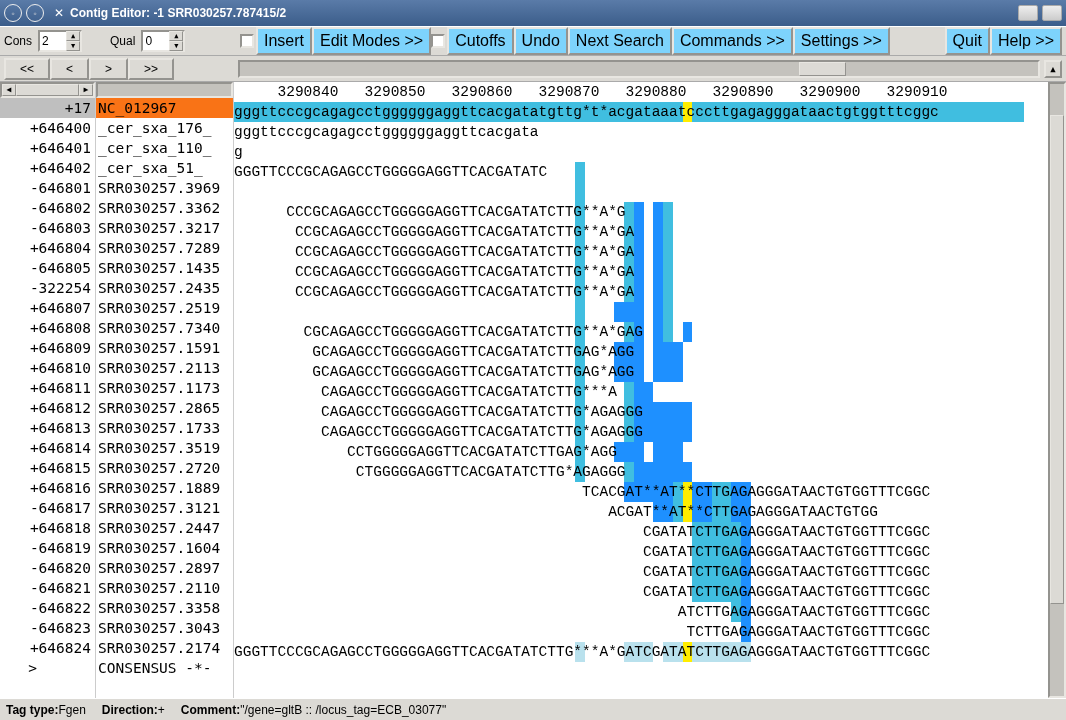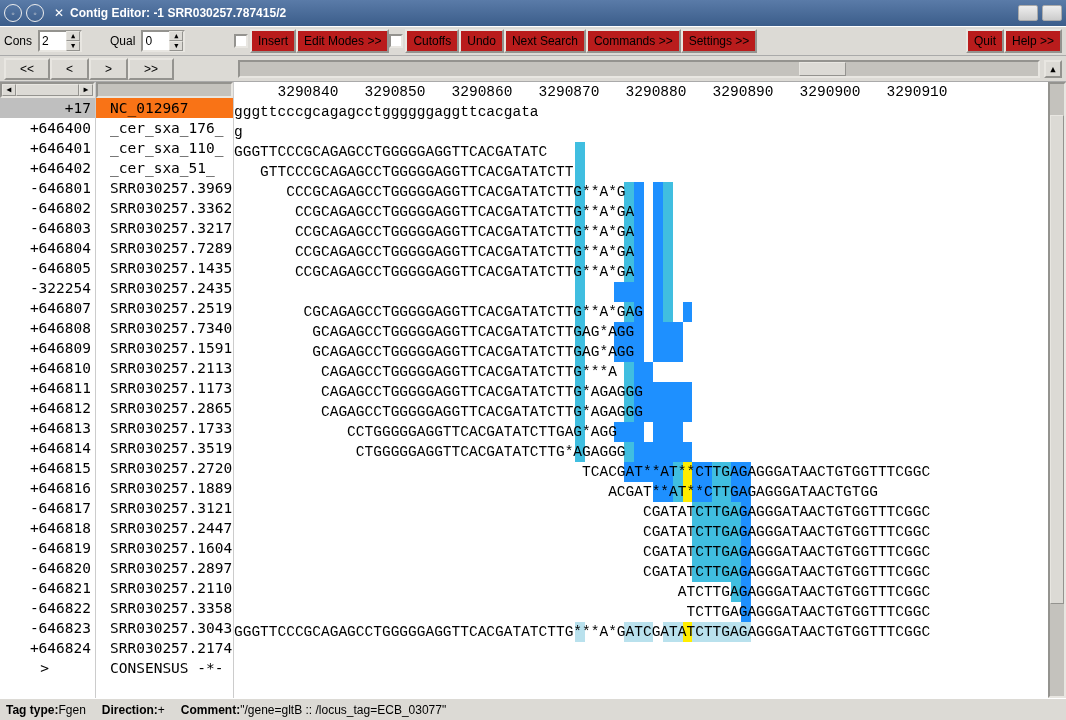--- a/index.html
+++ b/index.html
@@ -5,22 +5,22 @@
 * { margin: 0; padding: 0; box-sizing: border-box; }
 body { font-family: "DejaVu Sans Mono", "Courier New", monospace; font-size: 14px; background: #dcdad5; overflow: hidden; width: 1066px; height: 720px; }
 
 .titlebar { height: 26px; background: linear-gradient(to bottom, #5a7ba8, #3b5d8a); display: flex; align-items: center; padding: 0 4px; color: white; font-family: sans-serif; font-size: 12px; }
 .titlebar .win-btn { width: 18px; height: 18px; border-radius: 50%; border: 1px solid #eee; margin-right: 4px; display: flex; align-items: center; justify-content: center; font-size: 10px; color: #ddd; }
 .titlebar .title-icon { margin: 0 6px; }
 .titlebar .title-text { font-weight: bold; flex: 1; }
 .titlebar .right-btns { display: flex; gap: 4px; }
 .titlebar .sq-btn { width: 20px; height: 16px; border: 1px solid #aaa; background: linear-gradient(to bottom, #eee, #ccc); border-radius: 2px; }
 
-.toolbar { height: 30px; background: #dcdad5; display: flex; align-items: center; padding: 2px 4px; border-top: 1px solid #fff; border-bottom: 1px solid #aaa; gap: 0; }
-.toolbar .btn { font-family: sans-serif; font-size: 12px; padding: 3px 6px; background: #b91c1c; border: 2px outset #e8e6e1; cursor: pointer; white-space: nowrap; }
+.toolbar { height: 30px; background: #dcdad5; display: flex; align-items: center; padding: 2px 4px; border-top: 1px solid #fff; border-bottom: 1px solid #aaa; gap: 6px; }
+.toolbar .btn { font-family: sans-serif; font-size: 16px; padding: 3px 6px; background: #7dd3fc; border: 2px outset #e8e6e1; cursor: pointer; white-space: nowrap; }
 .toolbar .spin { display: inline-flex; align-items: center; border: 2px inset #e8e6e1; background: #fff; padding: 0; height: 22px; }
 .toolbar .spin input { width: 26px; border: none; font-family: sans-serif; font-size: 12px; text-align: left; padding: 0 2px; outline: none; }
 .toolbar .spin .arrows { display: flex; flex-direction: column; }
 .toolbar .spin .arrows span { width: 14px; height: 10px; font-size: 7px; text-align: center; line-height: 9px; cursor: pointer; border: 1px outset #e8e6e1; background: #dcdad5; }
 .toolbar .lbl { font-family: sans-serif; font-size: 12px; margin-right: 2px; }
 .toolbar .chk { width: 14px; height: 14px; border: 2px inset #e8e6e1; background: #fff; margin-right: 2px; display: inline-block; }
 .toolbar .grp1 { display: flex; align-items: center; gap: 4px; width: 230px; }
 .toolbar .grp2 { display: flex; align-items: center; gap: 0; flex: 1; }
 .toolbar .grp2 .btn { margin-right: 0; }
 .toolbar .spacer { flex: 1; }
@@ -37,21 +37,21 @@
 .leftcol .scroll-h { height: 16px; border: 2px inset #e8e6e1; background: #c4c2bd; display:flex; }
 .leftcol .scroll-h span { width:14px; border:1px outset #e8e6e1; background:#dcdad5; font-size:8px; text-align:center; }
 .leftcol .scroll-h .track { flex:1; }
 .namecol { width: 138px; border-right: 1px solid #ccc; overflow: hidden; }
 .namecol .scroll-h { height: 16px; border: 2px inset #e8e6e1; background: #c4c2bd; }
 .seqarea { flex: 1; overflow: hidden; position: relative; }
 .vscroll { width: 18px; border: 2px inset #e8e6e1; background: #c4c2bd; position: relative; }
 .vscroll .thumb { position: absolute; top: 5%; width: 100%; height: 80%; background: #dcdad5; border: 1px outset #e8e6e1; }
 
 .row { height: 20px; line-height: 20px; white-space: pre; font-size: 14.5px; letter-spacing: 0; }
-.leftcol .row, .namecol .row { background: #fff; padding-left: 14px; }
+.leftcol .row, .namecol .row { background: #fff; padding-left: 2px; }
 .leftcol .row { text-align: right; padding-right: 4px; }
 .ruler { background: #fff; color: #000; font-size: 14.5px; }
 .ruler-row { height: 20px; line-height: 20px; white-space: pre; }
 
 .seq-row { height: 20px; line-height: 20px; white-space: pre; position: relative; font-size: 14.5px; }
 .seq-row .bg { position: absolute; top: 0; height: 100%; }
 .seq-row .tx { position: relative; }
 
 
 .hl-cyan { background: #40bee0; }
@@ -199,24 +199,25 @@
         <div class="row">SRR030257.2110</div>
         <div class="row">SRR030257.3358</div>
         <div class="row">SRR030257.3043</div>
         <div class="row">SRR030257.2174</div>
         <div class="row">CONSENSUS -*-</div>
       </div>
   </div>
   <div class="seqarea">
     <div class="ruler-row ruler">     3290840   3290850   3290860   3290870   3290880   3290890   3290900   3290910 </div>
     <div id="seqrows">
+        <div class="seq-row"><span class="bg hl-cyan" style="left: 0px; width: 789.75px;"></span><span class="bg hl-yellow" style="left: 448.5px; width: 9.75px;"></span><span class="tx">gggttcccgcagagcctggggggaggttcacgatatgttg*t*acgataaatcccttgagagggataactgtggtttcggc</span></div>
         <div class="seq-row"><span class="tx">gggttcccgcagagcctggggggaggttcacgata</span></div>
         <div class="seq-row"><span class="tx">g</span></div>
         <div class="seq-row"><span class="bg hl-cyan" style="left: 341.25px; width: 9.75px;"></span><span class="tx">GGGTTCCCGCAGAGCCTGGGGGAGGTTCACGATATC</span></div>
-        <div class="seq-row"><span class="bg hl-cyan" style="left: 341.25px; width: 9.75px;"></span><span class="tx">   GTTCCCGCAGAGCCTGGGGGAGGTTCACGATATCTT</span></div>
+        <div class="seq-row"><span class="bg hl-cyan" style="left: 341.25px; width: 9.75px;"></span></div>
         <div class="seq-row"><span class="bg hl-cyan" style="left: 341.25px; width: 9.75px;"></span><span class="bg hl-cyan" style="left: 390px; width: 9.75px;"></span><span class="bg hl-blue" style="left: 399.75px; width: 9.75px;"></span><span class="bg hl-blue" style="left: 419.25px; width: 9.75px;"></span><span class="bg hl-cyan" style="left: 429px; width: 9.75px;"></span><span class="tx">      CCCGCAGAGCCTGGGGGAGGTTCACGATATCTTG**A*G</span></div>
         <div class="seq-row"><span class="bg hl-cyan" style="left: 341.25px; width: 9.75px;"></span><span class="bg hl-cyan" style="left: 390px; width: 9.75px;"></span><span class="bg hl-blue" style="left: 399.75px; width: 9.75px;"></span><span class="bg hl-blue" style="left: 419.25px; width: 9.75px;"></span><span class="bg hl-cyan" style="left: 429px; width: 9.75px;"></span><span class="tx">       CCGCAGAGCCTGGGGGAGGTTCACGATATCTTG**A*GA</span></div>
         <div class="seq-row"><span class="bg hl-cyan" style="left: 341.25px; width: 9.75px;"></span><span class="bg hl-cyan" style="left: 390px; width: 9.75px;"></span><span class="bg hl-blue" style="left: 399.75px; width: 9.75px;"></span><span class="bg hl-blue" style="left: 419.25px; width: 9.75px;"></span><span class="bg hl-cyan" style="left: 429px; width: 9.75px;"></span><span class="tx">       CCGCAGAGCCTGGGGGAGGTTCACGATATCTTG**A*GA</span></div>
         <div class="seq-row"><span class="bg hl-cyan" style="left: 341.25px; width: 9.75px;"></span><span class="bg hl-cyan" style="left: 390px; width: 9.75px;"></span><span class="bg hl-blue" style="left: 399.75px; width: 9.75px;"></span><span class="bg hl-blue" style="left: 419.25px; width: 9.75px;"></span><span class="bg hl-cyan" style="left: 429px; width: 9.75px;"></span><span class="tx">       CCGCAGAGCCTGGGGGAGGTTCACGATATCTTG**A*GA</span></div>
         <div class="seq-row"><span class="bg hl-cyan" style="left: 341.25px; width: 9.75px;"></span><span class="bg hl-cyan" style="left: 390px; width: 9.75px;"></span><span class="bg hl-blue" style="left: 399.75px; width: 9.75px;"></span><span class="bg hl-blue" style="left: 419.25px; width: 9.75px;"></span><span class="bg hl-cyan" style="left: 429px; width: 9.75px;"></span><span class="tx">       CCGCAGAGCCTGGGGGAGGTTCACGATATCTTG**A*GA</span></div>
         <div class="seq-row"><span class="bg hl-cyan" style="left: 341.25px; width: 9.75px;"></span><span class="bg hl-blue" style="left: 380.25px; width: 29.25px;"></span><span class="bg hl-blue" style="left: 419.25px; width: 9.75px;"></span><span class="bg hl-cyan" style="left: 429px; width: 9.75px;"></span></div>
         <div class="seq-row"><span class="bg hl-cyan" style="left: 341.25px; width: 9.75px;"></span><span class="bg hl-cyan" style="left: 390px; width: 9.75px;"></span><span class="bg hl-blue" style="left: 399.75px; width: 9.75px;"></span><span class="bg hl-blue" style="left: 419.25px; width: 9.75px;"></span><span class="bg hl-cyan" style="left: 429px; width: 9.75px;"></span><span class="bg hl-blue" style="left: 448.5px; width: 9.75px;"></span><span class="tx">        CGCAGAGCCTGGGGGAGGTTCACGATATCTTG**A*GAG</span></div>
         <div class="seq-row"><span class="bg hl-cyan" style="left: 341.25px; width: 9.75px;"></span><span class="bg hl-blue" style="left: 380.25px; width: 29.25px;"></span><span class="bg hl-blue" style="left: 419.25px; width: 29.25px;"></span><span class="tx">         GCAGAGCCTGGGGGAGGTTCACGATATCTTGAG*AGG</span></div>
         <div class="seq-row"><span class="bg hl-cyan" style="left: 341.25px; width: 9.75px;"></span><span class="bg hl-blue" style="left: 380.25px; width: 29.25px;"></span><span class="bg hl-blue" style="left: 419.25px; width: 29.25px;"></span><span class="tx">         GCAGAGCCTGGGGGAGGTTCACGATATCTTGAG*AGG</span></div>
         <div class="seq-row"><span class="bg hl-cyan" style="left: 341.25px; width: 9.75px;"></span><span class="bg hl-cyan" style="left: 390px; width: 9.75px;"></span><span class="bg hl-blue" style="left: 399.75px; width: 19.5px;"></span><span class="tx">          CAGAGCCTGGGGGAGGTTCACGATATCTTG***A</span></div>

